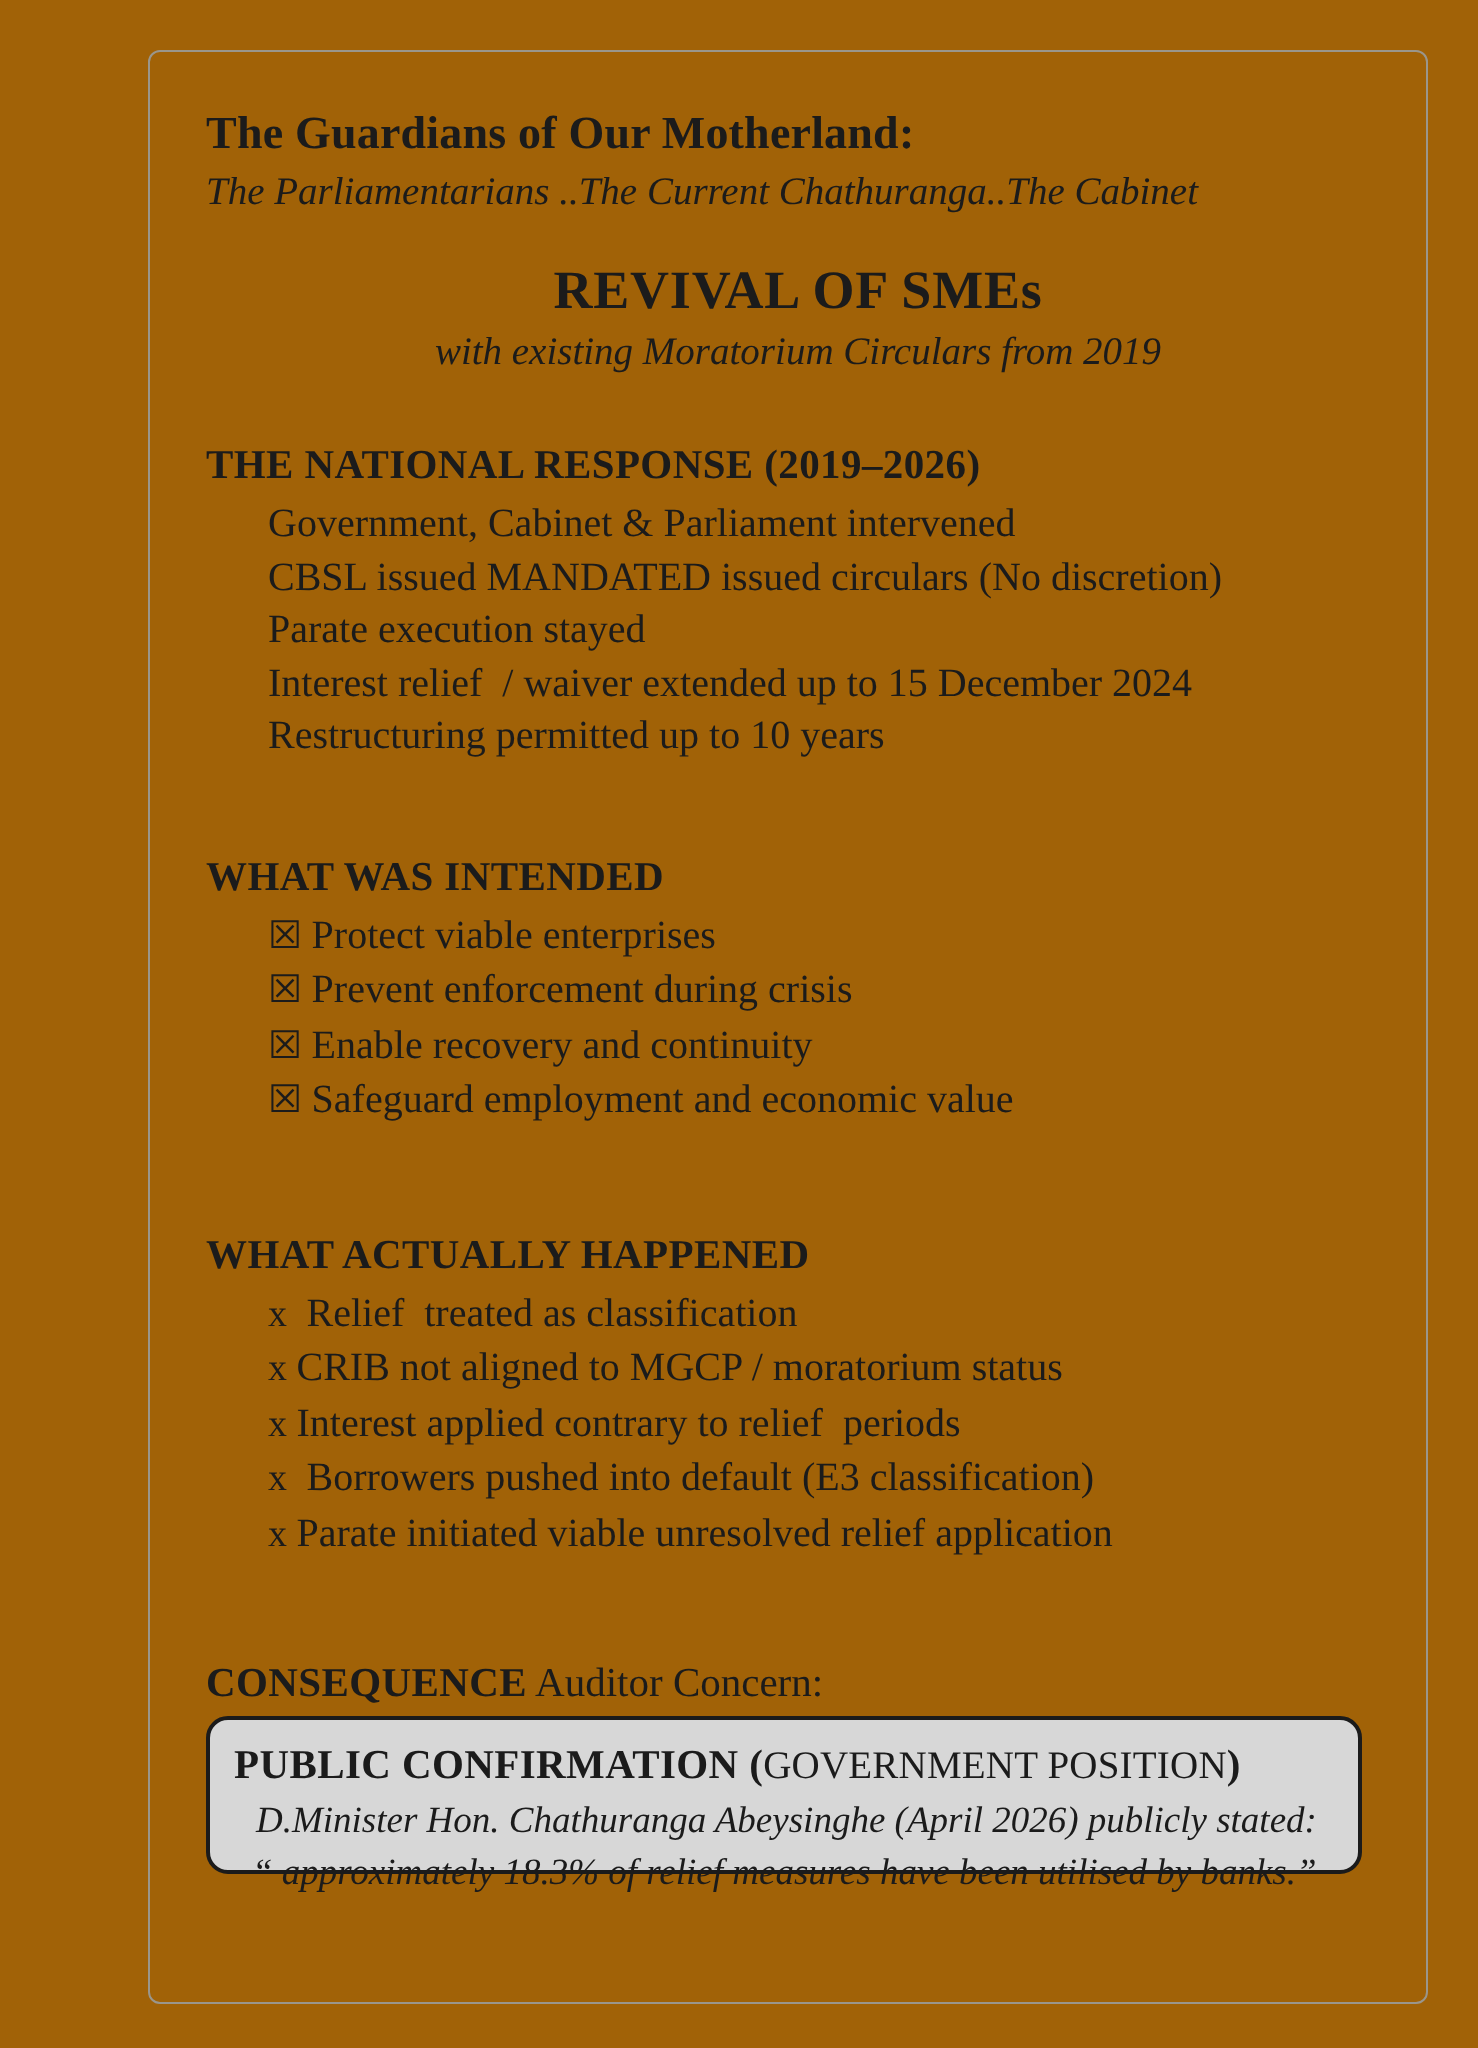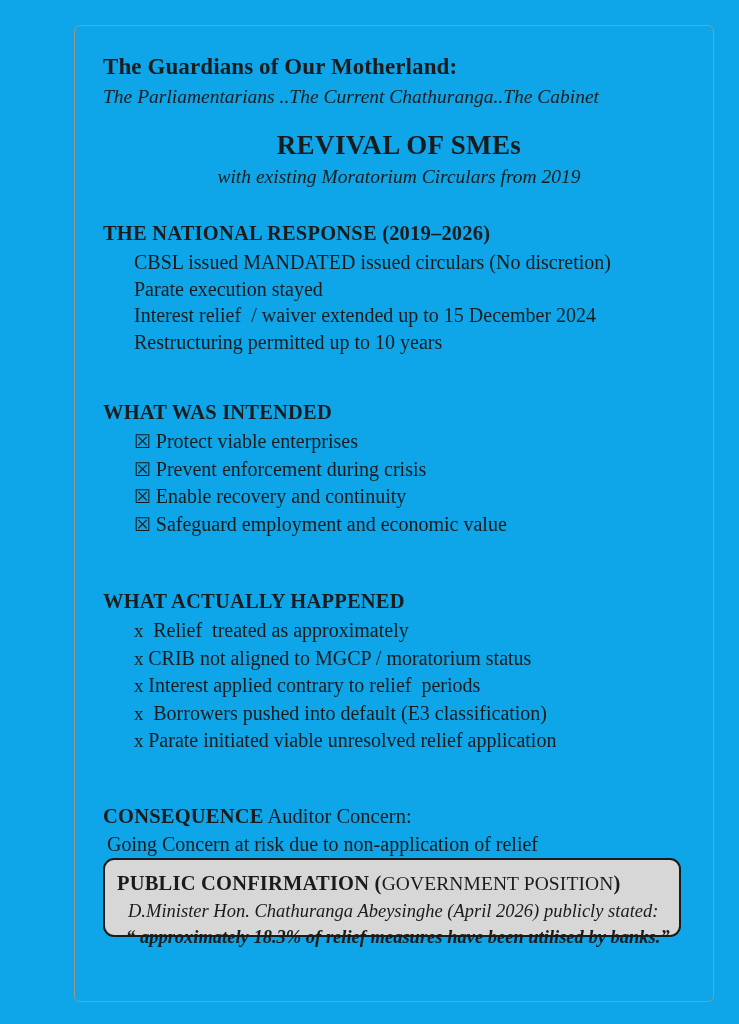--- a/index.html
+++ b/index.html
@@ -11,21 +11,21 @@
     height: 1024px;
     background: #f4f1e6;
     font-family: "Liberation Serif", "DejaVu Serif", serif;
     color: #1b1b1b;
     overflow: hidden;
   }
   .page {
     position: relative;
     width: 739px;
     height: 1024px;
-    background: #0ea5e9;
+    background: #a16207;
     box-sizing: border-box;
   }
   .page-frame {
     position: absolute;
     left: 74px;
     top: 25px;
     width: 640px;
     height: 977px;
     border: 1.5px solid #9a968c;
     border-radius: 6px;
@@ -153,21 +153,20 @@
   }
   .confirm-line {
     font-style: italic;
     font-size: 18.5px;
     line-height: 26px;
     padding-left: 11px;
     white-space: nowrap;
   }
   .confirm-line.second {
     padding-left: 9px;
-    font-weight: bold;
   }
 </style>
 </head>
 <body>
 
 <div class="page">
 
   <div class="page-frame"></div>
 
   <div class="content">
@@ -178,41 +177,42 @@
     </div>
 
     <div class="main-title-block">
       <div class="main-title">REVIVAL OF SMEs</div>
       <div class="main-subtitle">with existing Moratorium Circulars from 2019</div>
     </div>
 
     <div class="section">
       <div class="section-heading">THE NATIONAL RESPONSE (2019–2026)</div>
       <div class="section-body">
+        <div class="body-line">Government, Cabinet &amp; Parliament intervened</div>
         <div class="body-line">CBSL issued MANDATED issued circulars (No discretion)</div>
         <div class="body-line">Parate execution stayed</div>
         <div class="body-line">Interest relief  / waiver extended up to 15 December 2024</div>
         <div class="body-line">Restructuring permitted up to 10 years</div>
       </div>
     </div>
 
     <div class="section gap-large">
       <div class="section-heading">WHAT WAS INTENDED</div>
       <div class="section-body">
         <div class="bullet-line"><span class="bullet-mark box">☒ </span><span>Protect viable enterprises</span></div>
         <div class="bullet-line"><span class="bullet-mark box">☒ </span><span>Prevent enforcement during crisis</span></div>
         <div class="bullet-line"><span class="bullet-mark box">☒ </span><span>Enable recovery and continuity</span></div>
         <div class="bullet-line"><span class="bullet-mark box">☒ </span><span>Safeguard employment and economic value</span></div>
       </div>
     </div>
 
     <div class="section gap-xl">
       <div class="section-heading">WHAT ACTUALLY HAPPENED</div>
       <div class="section-body">
-        <div class="bullet-line"><span class="bullet-mark">x </span><span> Relief  treated as approximately</span></div>
+        <div class="bullet-line"><span class="bullet-mark">x </span><span> Relief  treated as classification</span></div>
         <div class="bullet-line"><span class="bullet-mark">x </span><span>CRIB not aligned to MGCP / moratorium status</span></div>
         <div class="bullet-line"><span class="bullet-mark">x </span><span>Interest applied contrary to relief  periods</span></div>
         <div class="bullet-line"><span class="bullet-mark">x </span><span> Borrowers pushed into default (E3 classification)</span></div>
         <div class="bullet-line"><span class="bullet-mark">x </span><span>Parate initiated viable unresolved relief application</span></div>
       </div>
     </div>
 
     <div class="consequence">
       <div class="consequence-head"><span class="strong">CONSEQUENCE</span><span> Auditor Concern:</span></div>
       <div class="consequence-line">Going Concern at risk due to non-application of  relief</div>

